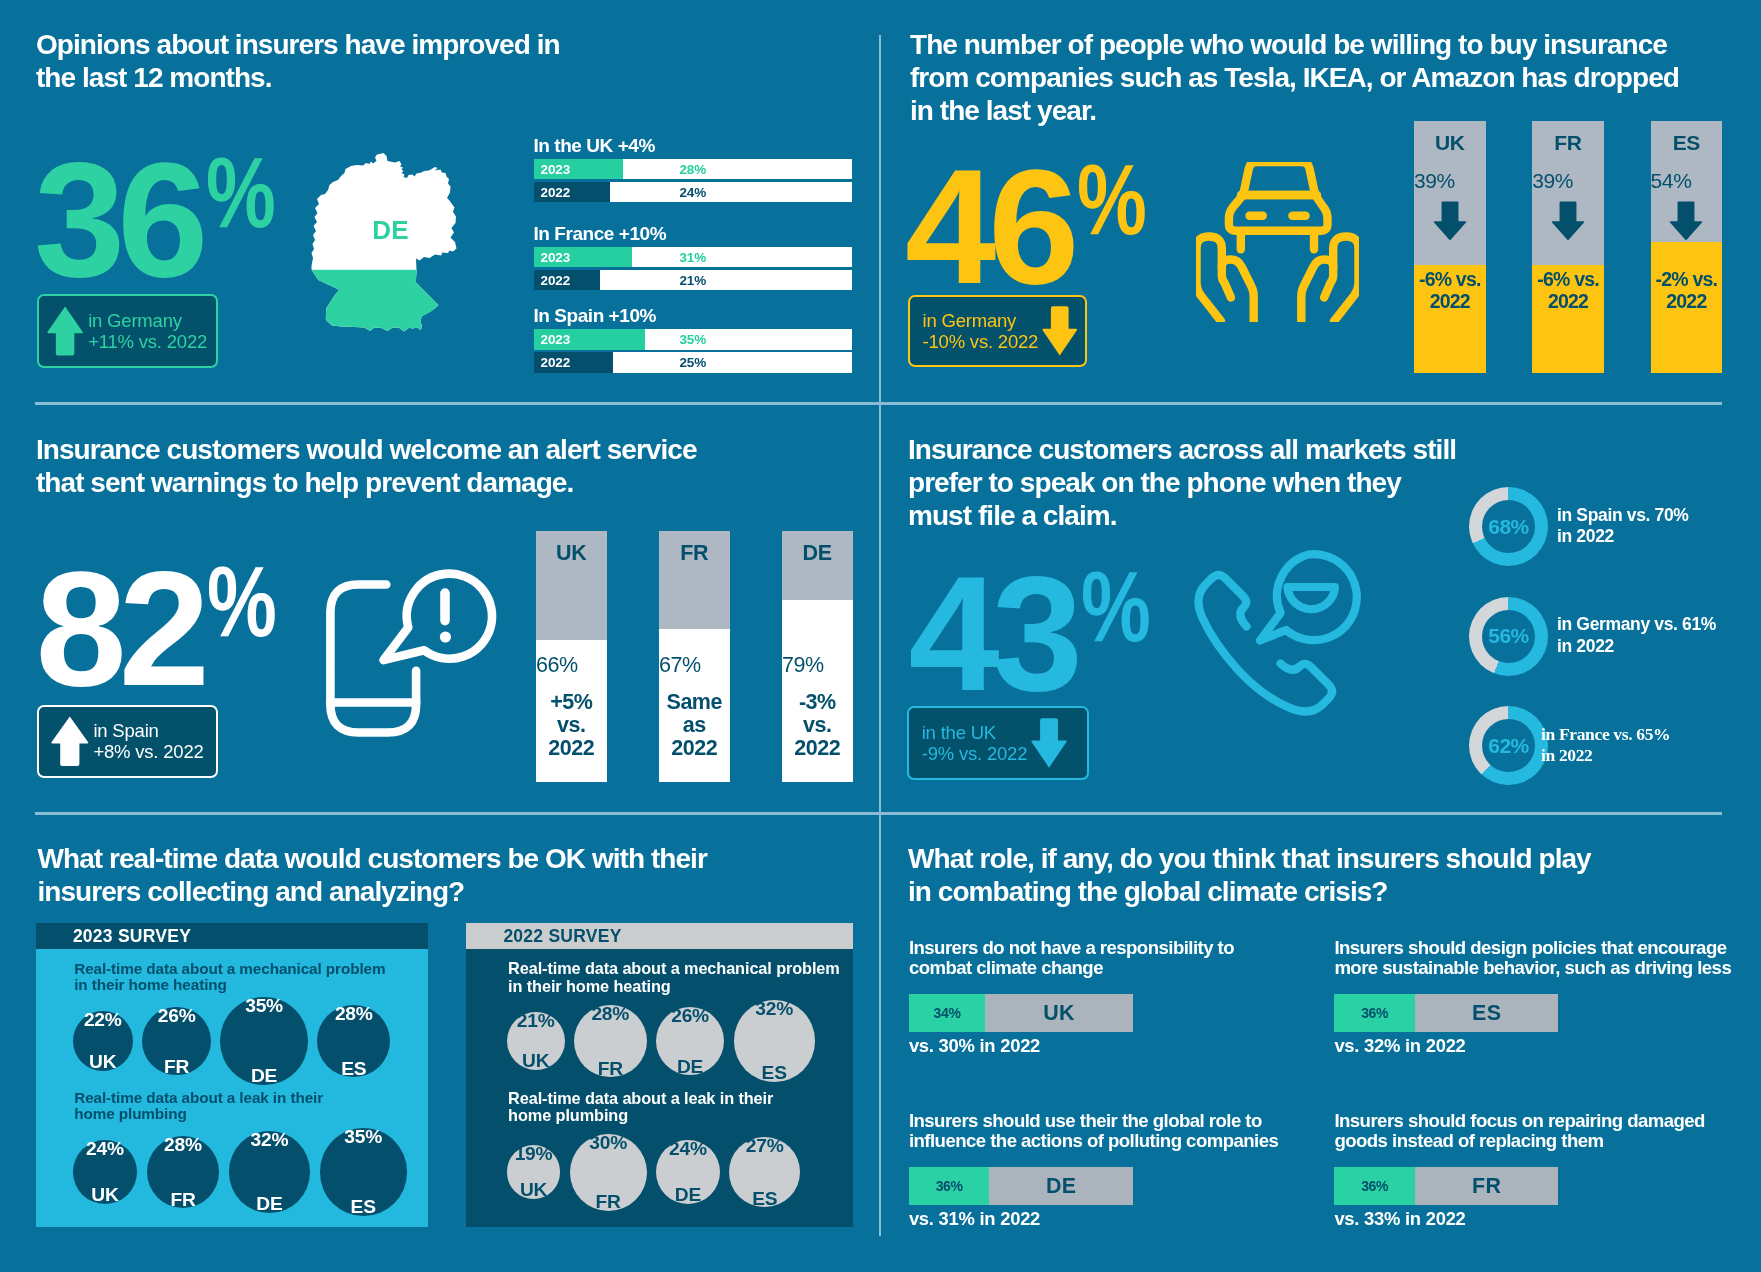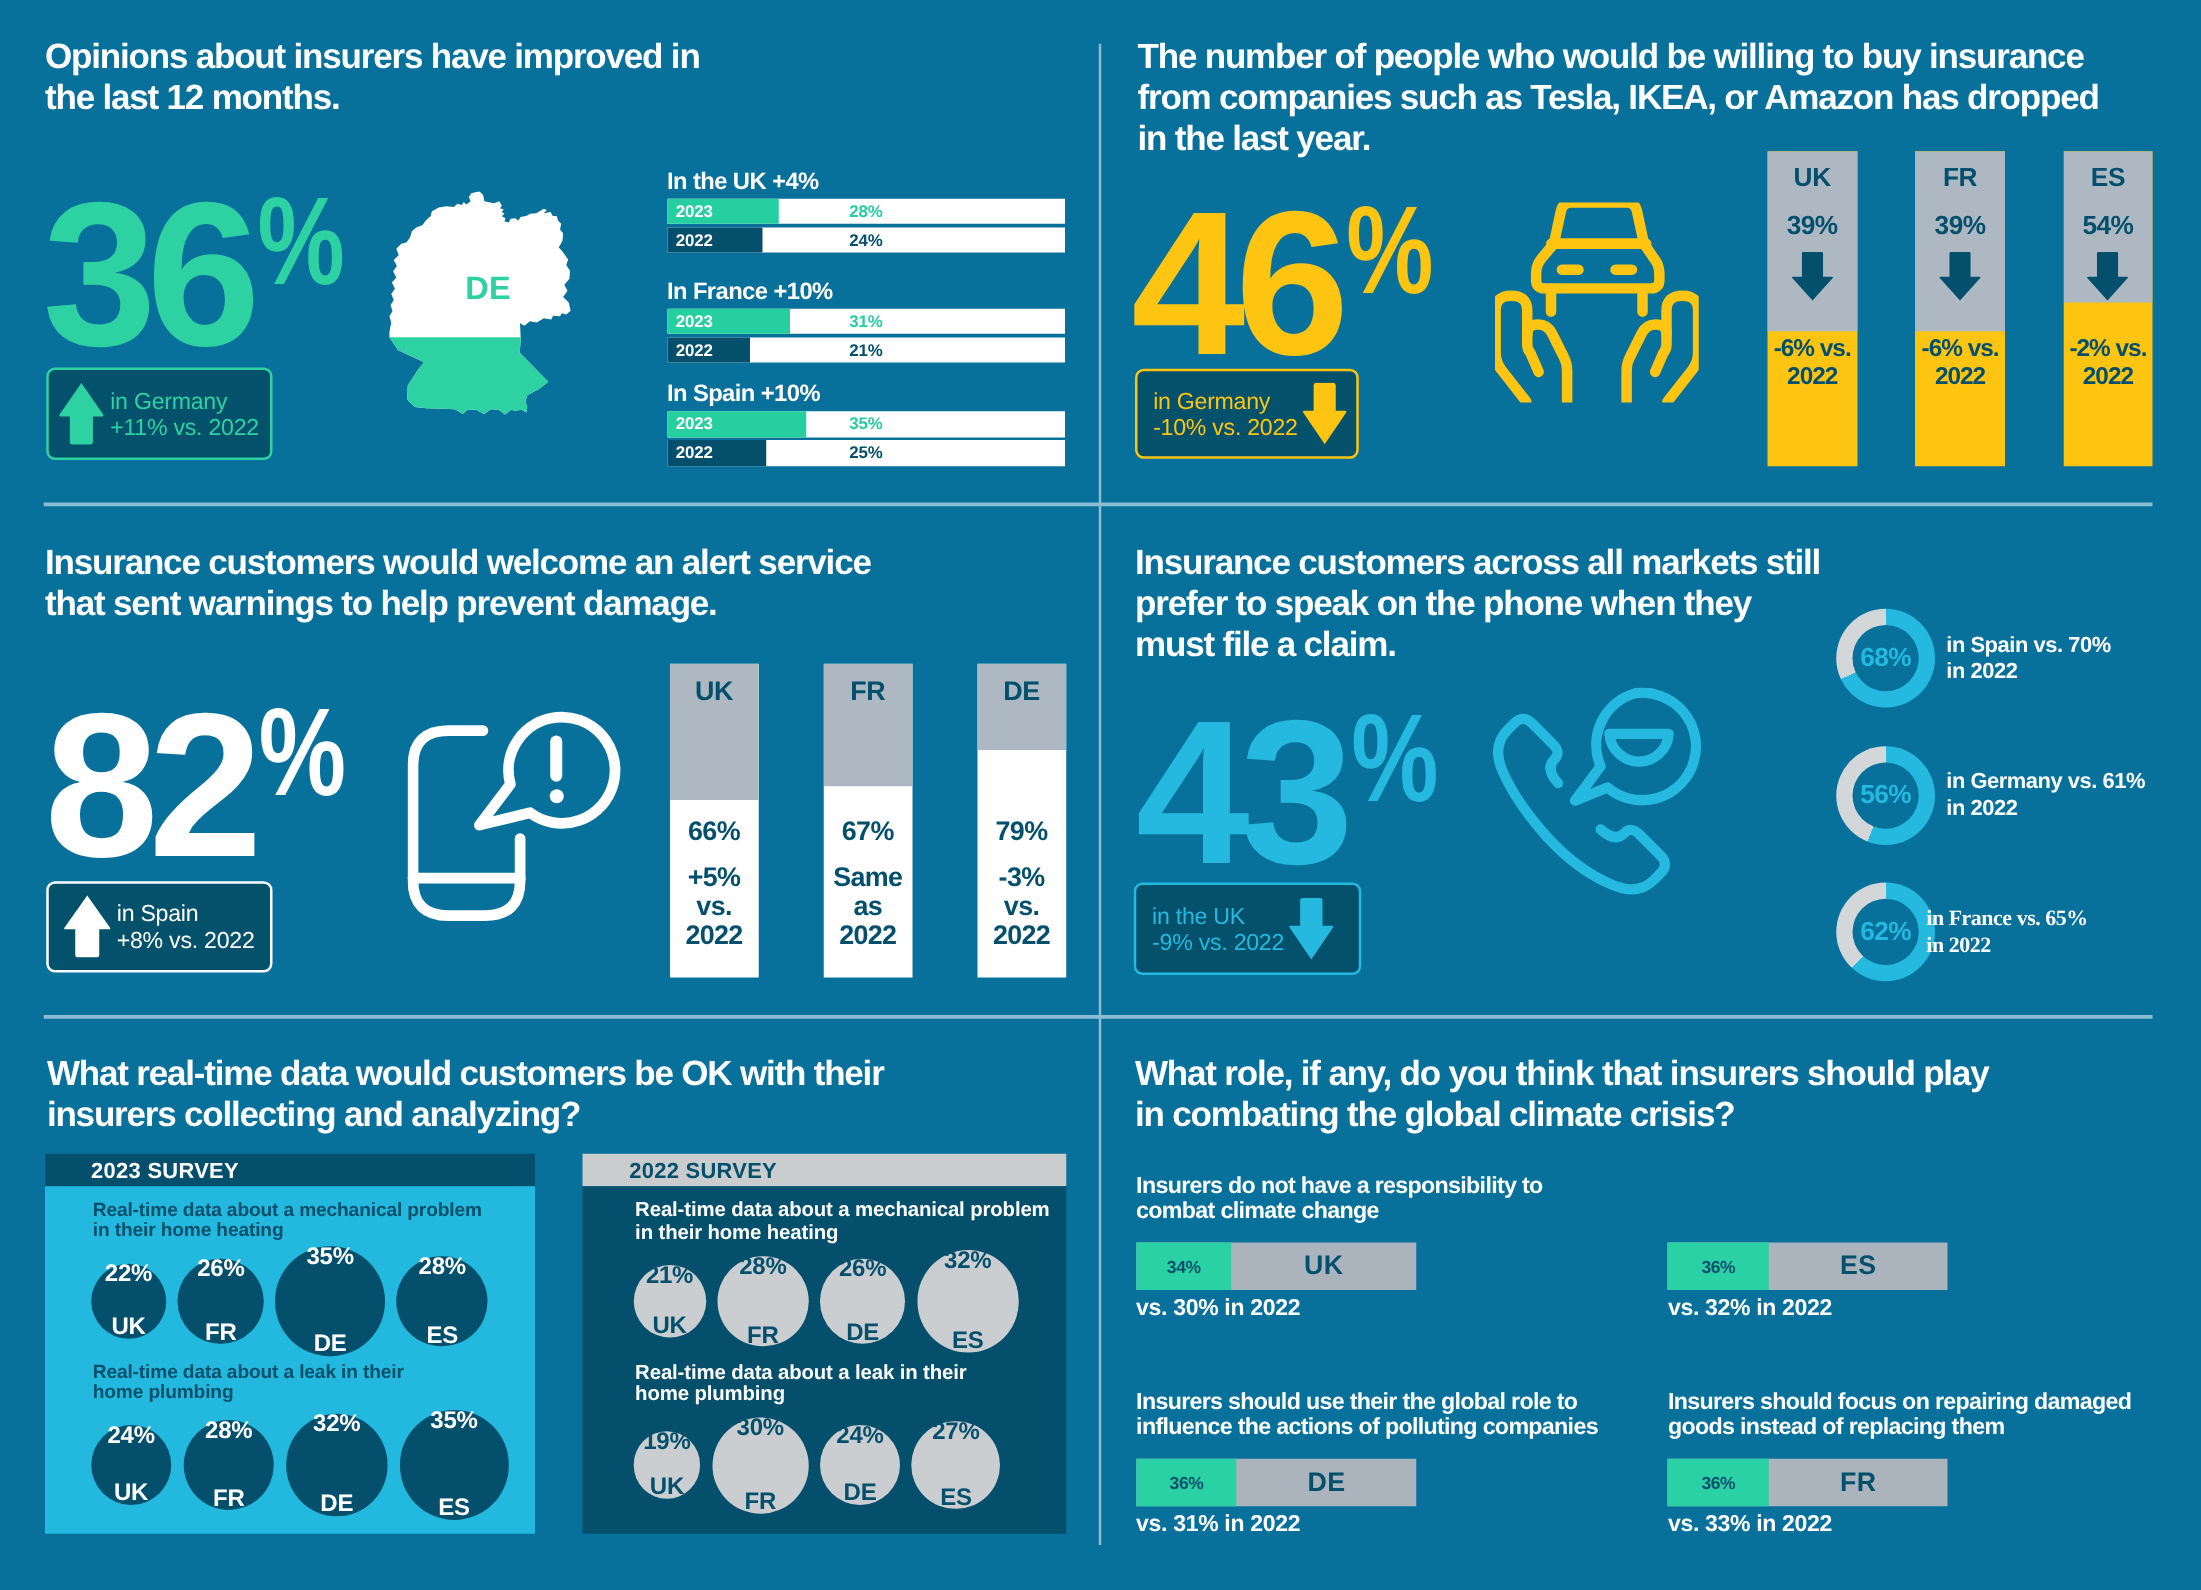--- a/index.html
+++ b/index.html
@@ -42,21 +42,21 @@
                 font-size:13.5px; font-weight:700; color:#fff; letter-spacing:-0.1px; }
   .barrow .val { position:absolute; left:0; right:0; top:50%; transform:translateY(-50%);
                  text-align:center; font-size:13.5px; font-weight:700; letter-spacing:-0.1px; }
   .barrow.y23 .fill { background:#25cf9f; }
   .barrow.y23 .val { color:#25cf9f; }
   .barrow.y22 .fill { background:#04506c; }
   .barrow.y22 .val { color:#04506c; }
   .col { position:absolute; top:0; overflow:hidden; }
   .col .top { position:absolute; left:0; right:0; top:0; background:#aeb8c2; }
   .col .cname { position:absolute; left:0; right:0; text-align:center; font-weight:700; color:#04506c; }
-  .col .cval  { position:absolute; left:0; right:0; text-align:center; font-weight:700; color:#04506c; }
+  .col .cval  { position:absolute; left:0; right:0; font-weight:400; color:#04506c; }
   .col .cdelta{ position:absolute; left:0; right:0; text-align:center; font-weight:700; color:#04506c;
                 white-space:pre; line-height:1.16; }
   .donut { position:absolute; border-radius:50%; }
   .donut .hole { position:absolute; border-radius:50%; background:#07719b; display:flex;
                  align-items:center; justify-content:center; }
   .donut .dval { font-size:21px; font-weight:700; color:#25b9df; letter-spacing:-0.5px; }
   .dlabel { position:absolute; font-size:17.5px; font-weight:700; line-height:21.7px; white-space:pre; color:#fff; letter-spacing:-0.35px;}
 
   
   .card { position:absolute; }
@@ -439,20 +439,22 @@
           <div class="clabel">Insurers do not have a responsibility to
 combat climate change</div>
           <div class="cbar" style="width:224px;">
             <div class="cfill" style="width:76.2px;"></div>
             <div class="cpct" style="width:76.2px;">34%</div>
             <div class="ccty" style="left:76.2px;width:147.8px;">UK</div>
           </div>
           <div class="cfoot">vs. 30% in 2022</div>
         </div>
         <div class="climate" style="left:1334.4px;top:938px;width:460px;height:125px;">
+          <div class="clabel">Insurers should design policies that encourage
+more sustainable behavior, such as driving less</div>
           <div class="cbar" style="width:224px;">
             <div class="cfill" style="width:80.6px;"></div>
             <div class="cpct" style="width:80.6px;">36%</div>
             <div class="ccty" style="left:80.6px;width:143.4px;">ES</div>
           </div>
           <div class="cfoot">vs. 32% in 2022</div>
         </div>
         <div class="climate" style="left:908.9px;top:1111px;width:460px;height:125px;">
           <div class="clabel">Insurers should use their the global role to
 influence the actions of polluting companies</div>

